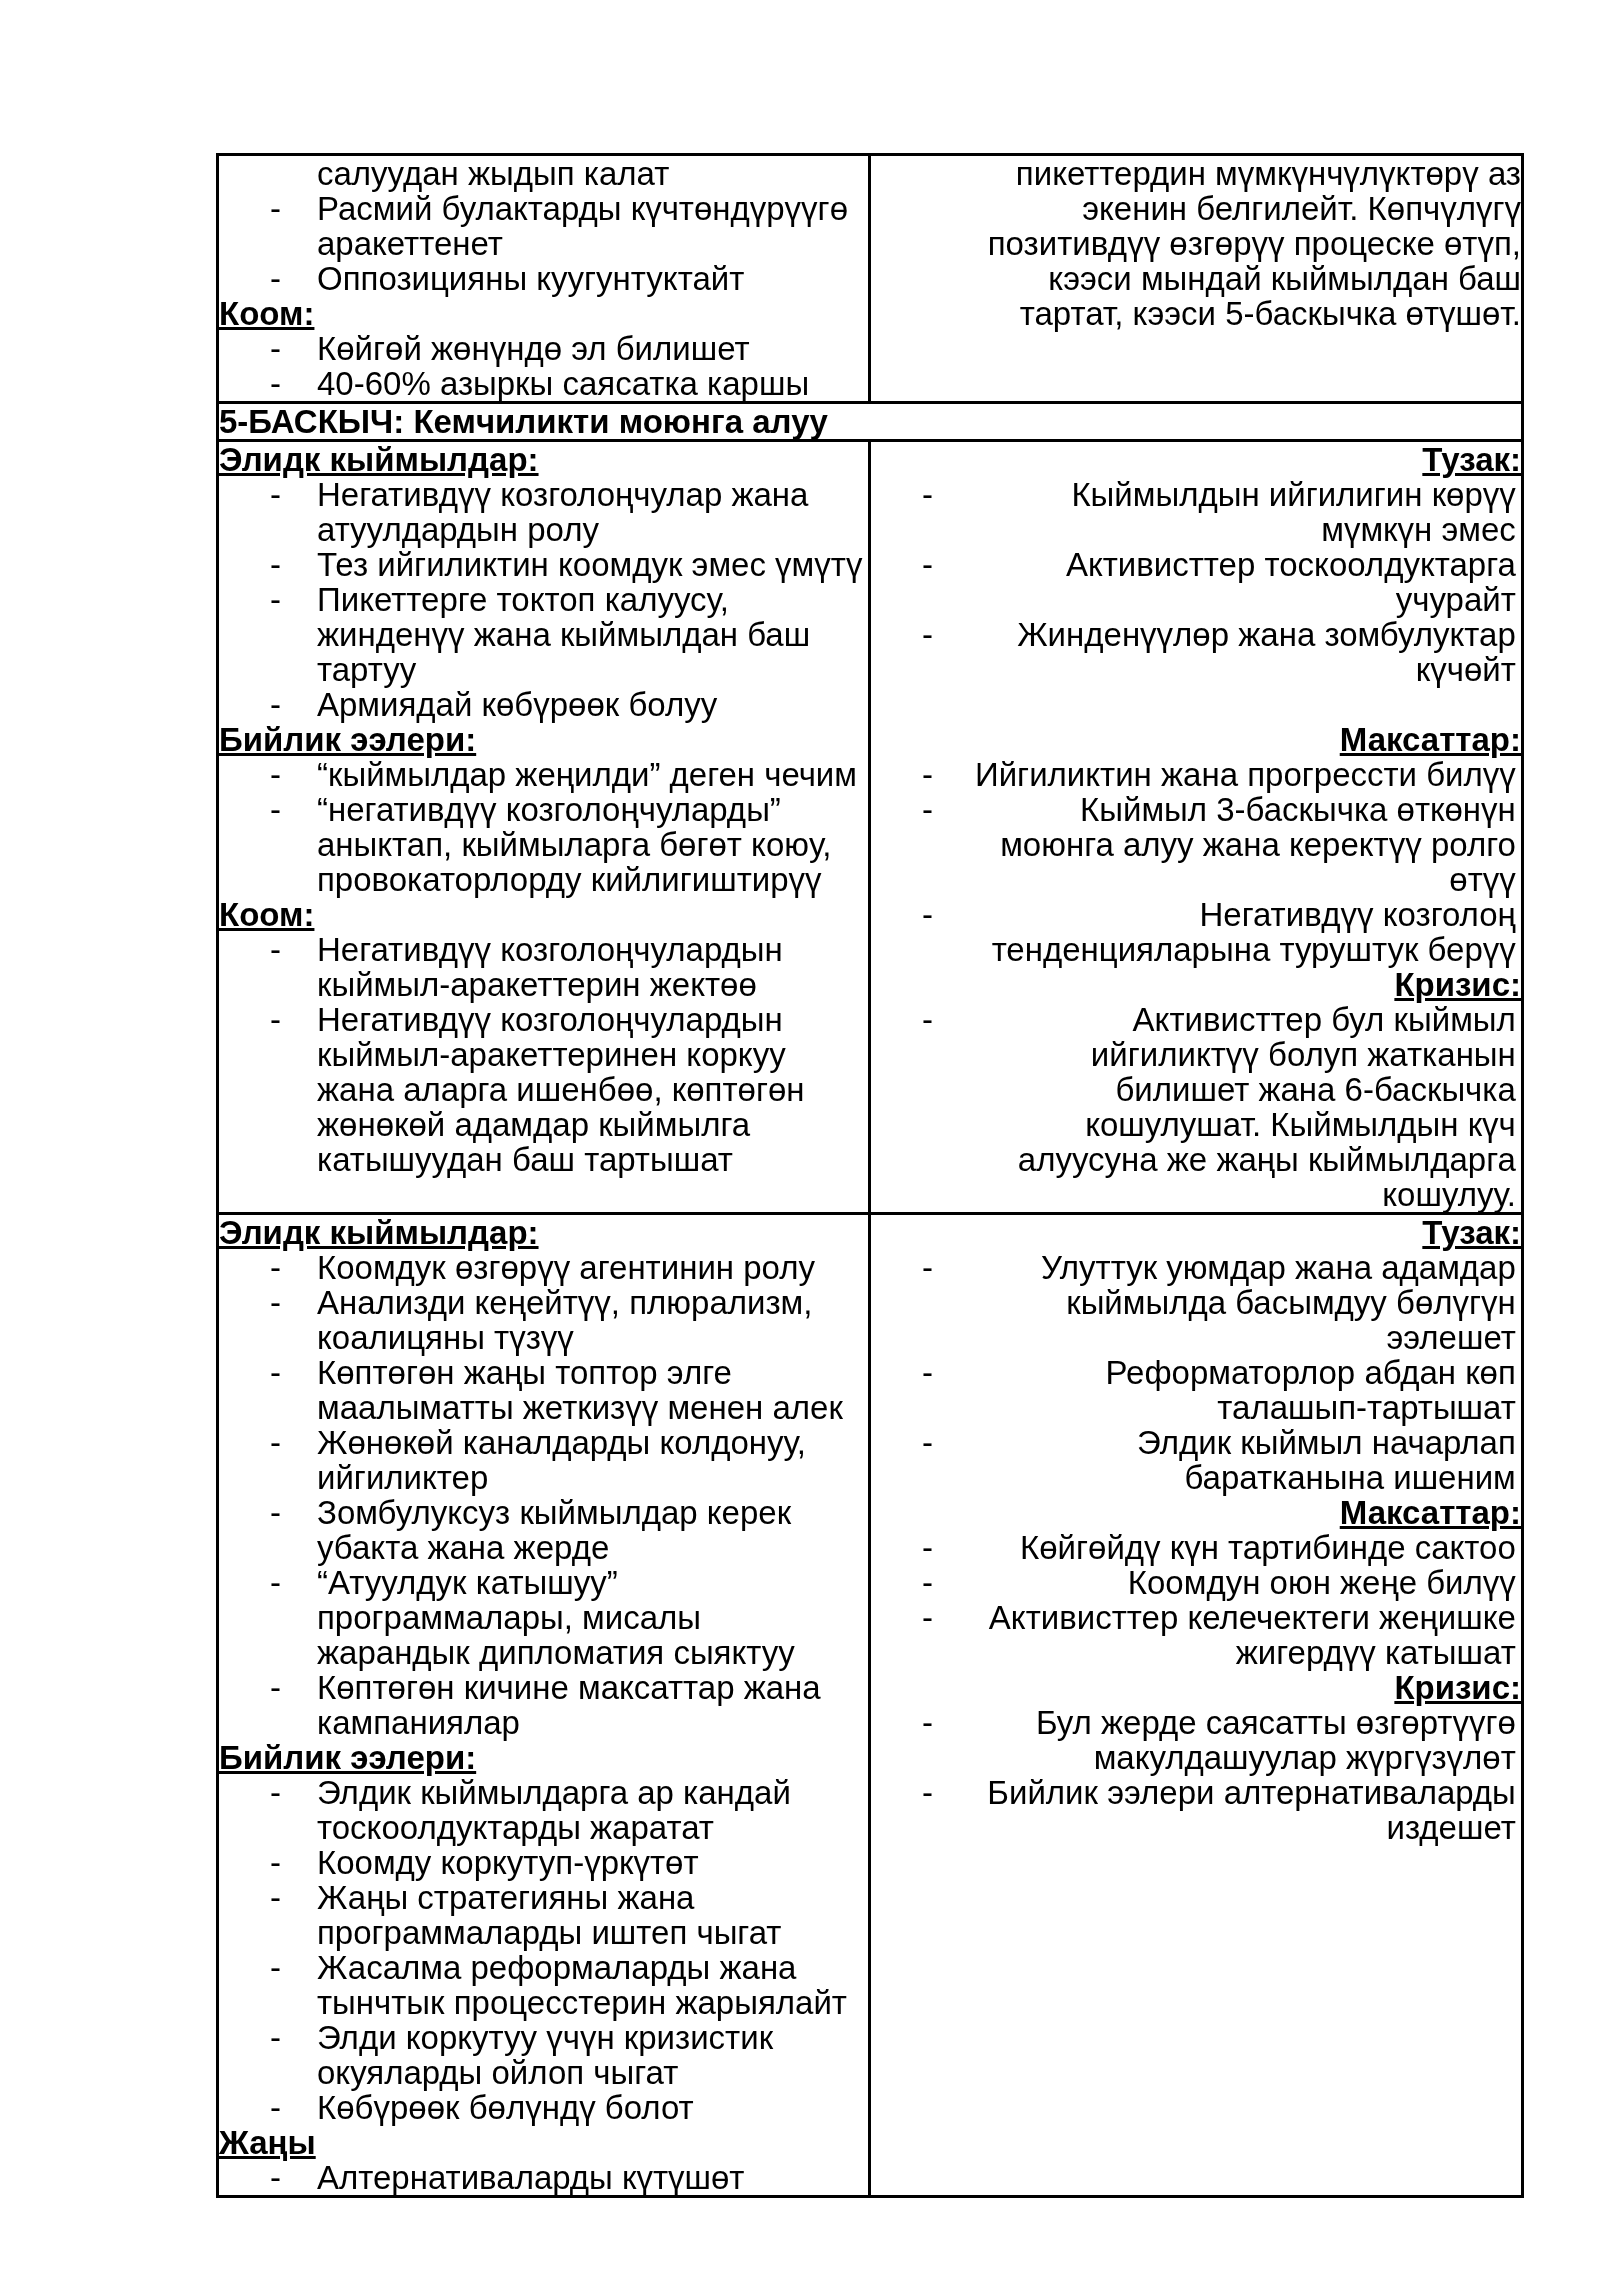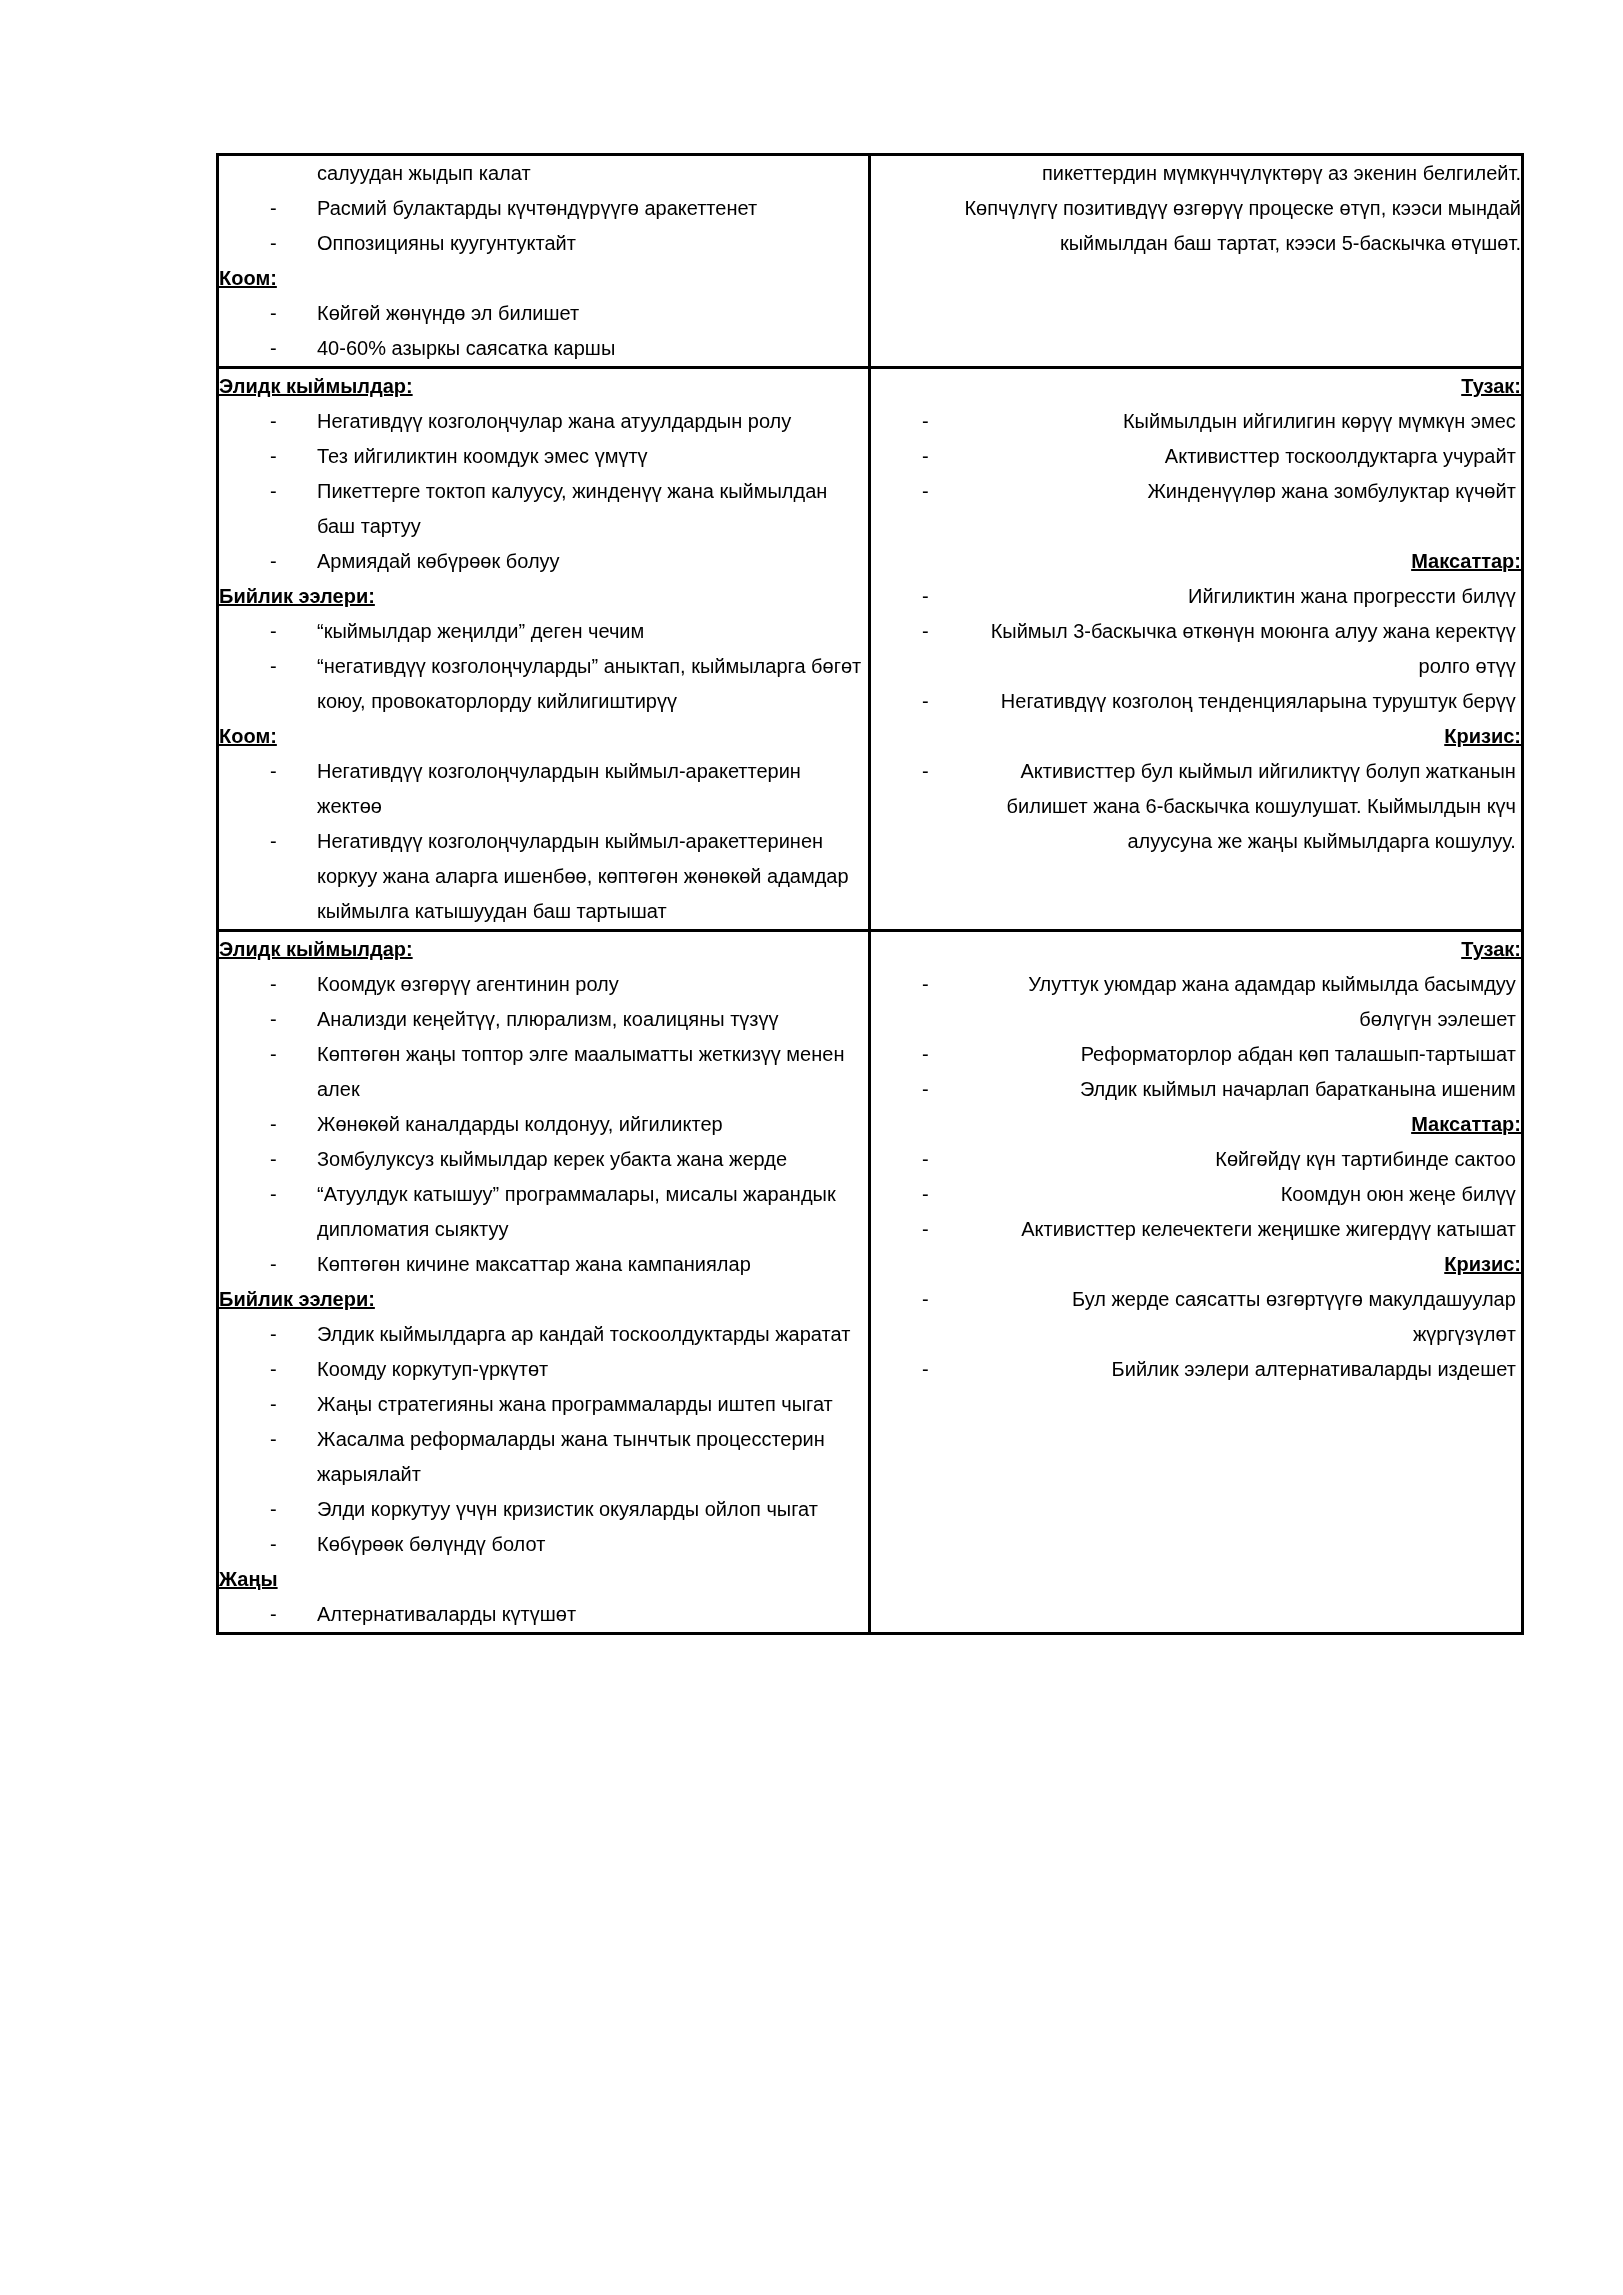--- a/index.html
+++ b/index.html
@@ -4,21 +4,21 @@
 <style>
   html, body { margin: 0; padding: 0; background: #ffffff; }
   body { width: 1623px; height: 2295px; position: relative; font-family: "Liberation Sans", sans-serif; color: #000; }
   .page { position: absolute; left: 0; top: 0; width: 1623px; height: 2295px; background: #fff; }
   table.stages {
     position: absolute; left: 216px; top: 153px; width: 1308px;
     border-collapse: collapse; table-layout: fixed;
   }
   table.stages td {
     border: 3.3px solid #000; vertical-align: top; padding: 0;
-    font-size: 20px; line-height: 35px;
+    font-size: 33px; line-height: 35px;
   }
   td.colL { width: 649px; border-right: none; padding-left: 11px; }
   td.colR { border-left: none; padding-left: 13px; padding-right: 7.9px; text-align: right; }
   td.header { font-weight: bold; padding-left: 11px; height: 31px; line-height: 33px; }
   .sec { font-weight: bold; text-decoration: underline; }
   .sec.indent { padding-left: 7.9px; }
   ul.dash { list-style: none; margin: 0; padding: 0; }
   ul.dash li { position: relative; padding-left: 98px; padding-right: 5.2px; }
   ul.dash li .dash-mark { position: absolute; left: 51px; top: 0; }
   .cont { padding-left: 98px; }
@@ -43,20 +43,23 @@
         <ul class="dash">
           <li><span class="dash-mark">-</span><span>Көйгөй жөнүндө эл билишет</span></li>
           <li><span class="dash-mark">-</span><span>40-60%  азыркы саясатка каршы</span></li>
         </ul>
       </td>
       <td class="colR">
         <div class="cont" style="padding-left:85px">пикеттердин мүмкүнчүлүктөрү аз экенин белгилейт.  Көпчүлүгү позитивдүү өзгөрүү процеске өтүп, кээси мындай кыймылдан баш тартат, кээси 5-баскычка өтүшөт.</div>
       </td>
     </tr>
 
+    <tr>
+      <td class="header" colspan="2">5-БАСКЫЧ: Кемчиликти моюнга алуу</td>
+    </tr>
 
     <tr>
       <td class="colL">
         <div class="sec">Элидк кыймылдар:</div>
         <ul class="dash">
           <li><span class="dash-mark">-</span><span>Негативдүү козголоңчулар жана атуулдардын ролу</span></li>
           <li><span class="dash-mark">-</span><span>Тез ийгиликтин коомдук эмес үмүтү</span></li>
           <li><span class="dash-mark">-</span><span>Пикеттерге токтоп калуусу, жинденүү жана кыймылдан баш тартуу</span></li>
           <li><span class="dash-mark">-</span><span>Армиядай көбүрөөк болуу</span></li>
         </ul>

